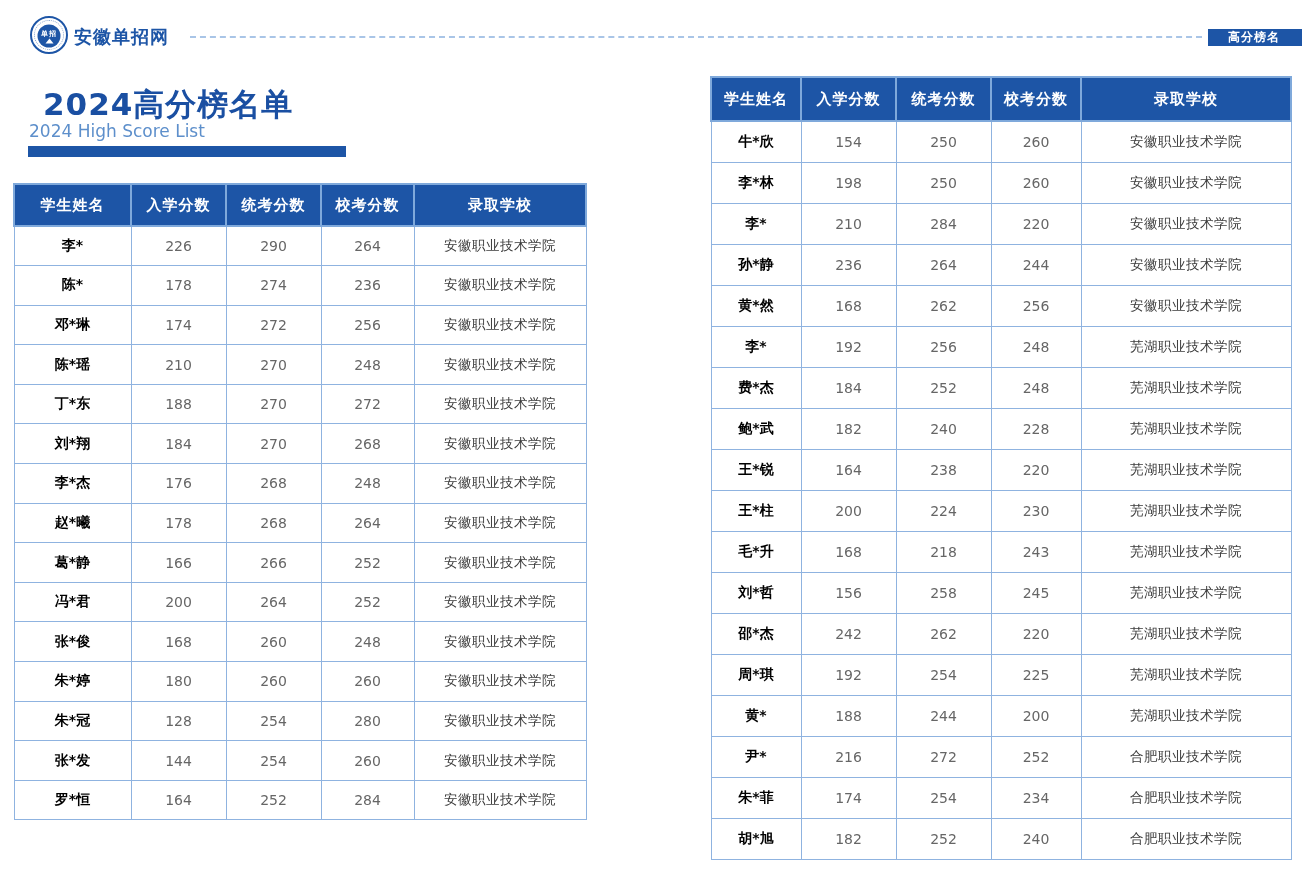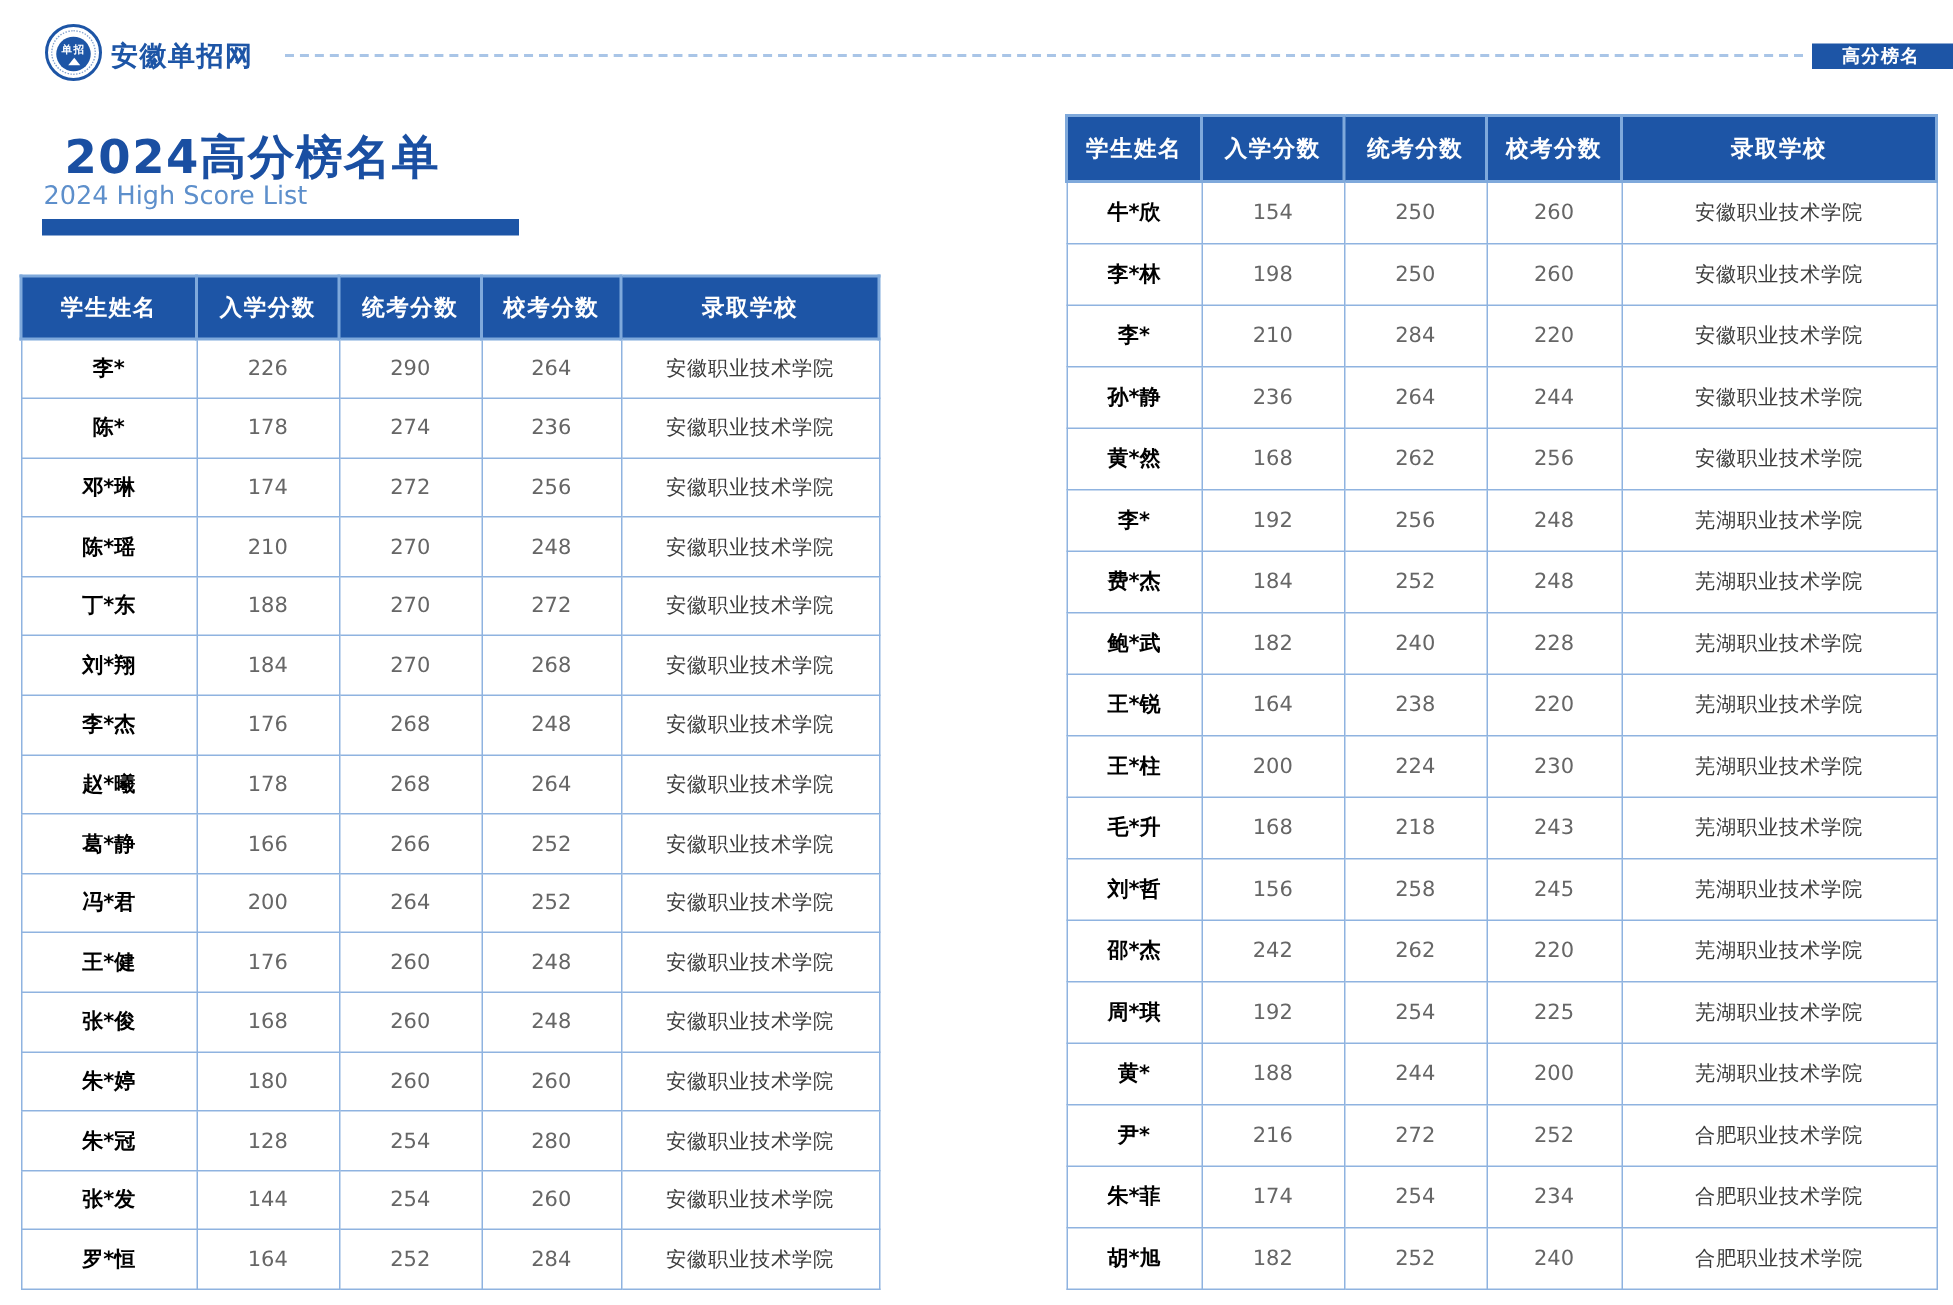--- a/index.html
+++ b/index.html
@@ -162,27 +162,20 @@
       </tr>
 
       <tr>
         <td class="c-name">冯*君</td>
         <td class="c-num">200</td>
         <td class="c-num">264</td>
         <td class="c-num">252</td>
         <td class="c-school">安徽职业技术学院</td>
       </tr>
 
-      <tr>
-        <td class="c-name">王*健</td>
-        <td class="c-num">176</td>
-        <td class="c-num">260</td>
-        <td class="c-num">248</td>
-        <td class="c-school">安徽职业技术学院</td>
-      </tr>
 
       <tr>
         <td class="c-name">张*俊</td>
         <td class="c-num">168</td>
         <td class="c-num">260</td>
         <td class="c-num">248</td>
         <td class="c-school">安徽职业技术学院</td>
       </tr>
 
       <tr>

